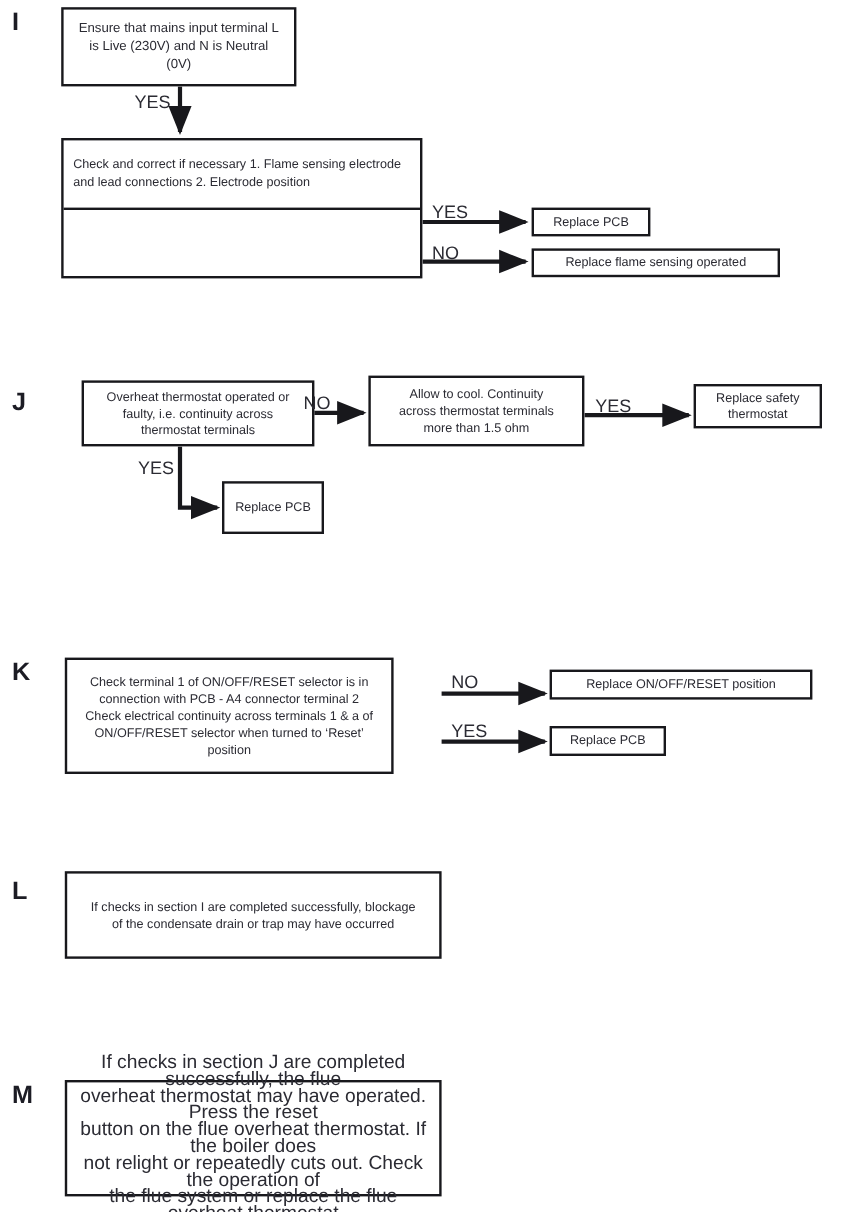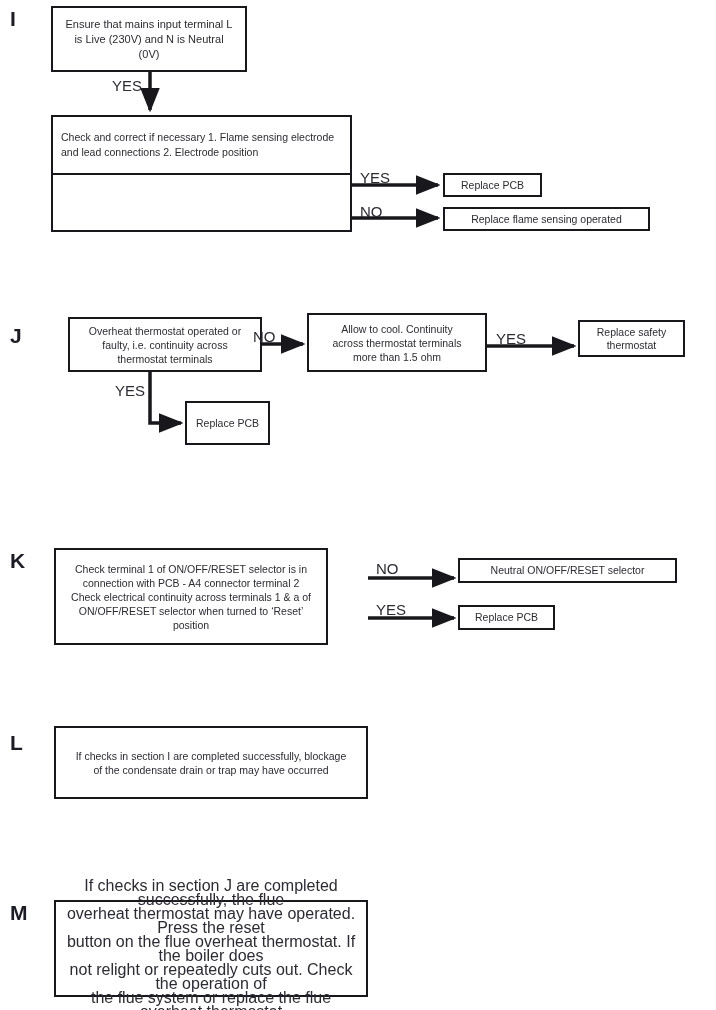--- a/index.html
+++ b/index.html
@@ -179,21 +179,21 @@
   <span class="txt center-txt" style="font-size:10.5px; line-height:14px;">Check terminal 1 of ON/OFF/RESET selector is in
 connection with PCB - A4 connector terminal 2
 Check electrical continuity across terminals 1 &amp; a of
 ON/OFF/RESET selector when turned to ‘Reset’ position</span>
 </div>
 
 <div class="edge-label" style="left:376px; top:561px;">NO</div>
 <div class="edge-label" style="left:376px; top:602px;">YES</div>
 
 <div class="node" style="left:458px; top:558px; width:219px; height:25px;">
-  <span class="txt center-txt" style="font-size:10.5px; line-height:13px;">Neutral ON/OFF/RESET selector</span>
+  <span class="txt center-txt" style="font-size:10.5px; line-height:13px;">Replace ON/OFF/RESET position</span>
 </div>
 
 <div class="node" style="left:458px; top:605px; width:97px; height:25px;">
   <span class="txt center-txt" style="font-size:10.5px; line-height:13px;">Replace PCB</span>
 </div>
 
 <div class="node" style="left:54px; top:726px; width:314px; height:73px; padding:0 6px;">
   <span class="txt center-txt" style="font-size:10.5px; line-height:14px;">If checks in section I are completed successfully, blockage
 of the condensate drain or trap may have occurred</span>
 </div>

